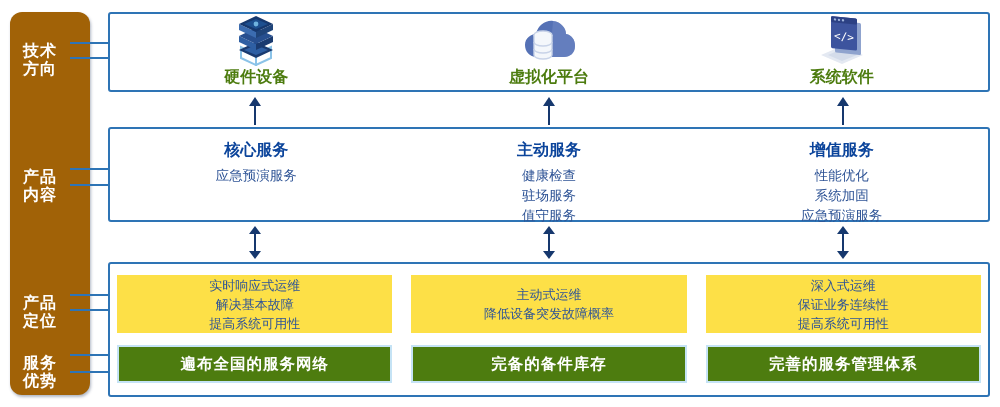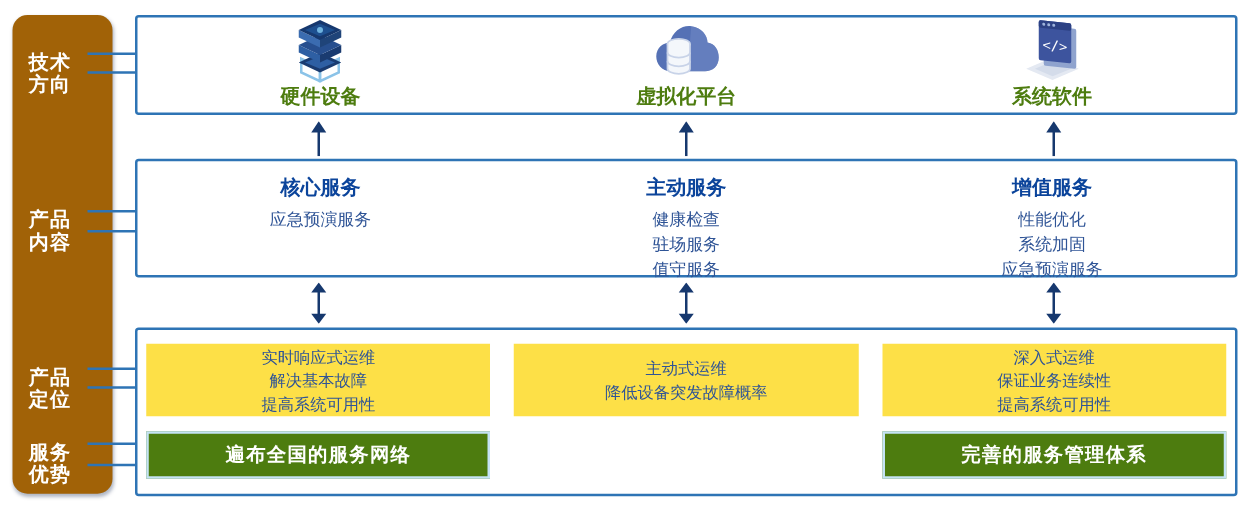--- a/index.html
+++ b/index.html
@@ -274,20 +274,21 @@
           <span class="pline">解决基本故障</span>
           <span class="pline">提高系统可用性</span>
         </div>
         <div class="pbar">遍布全国的服务网络</div>
       </div>
       <div class="pcol">
         <div class="pcard">
           <span class="pline">主动式运维</span>
           <span class="pline">降低设备突发故障概率</span>
         </div>
+        <div class="pbar">完备的备件库存</div>
       </div>
       <div class="pcol">
         <div class="pcard">
           <span class="pline">深入式运维</span>
           <span class="pline">保证业务连续性</span>
           <span class="pline">提高系统可用性</span>
         </div>
         <div class="pbar">完善的服务管理体系</div>
       </div>
     </div>

